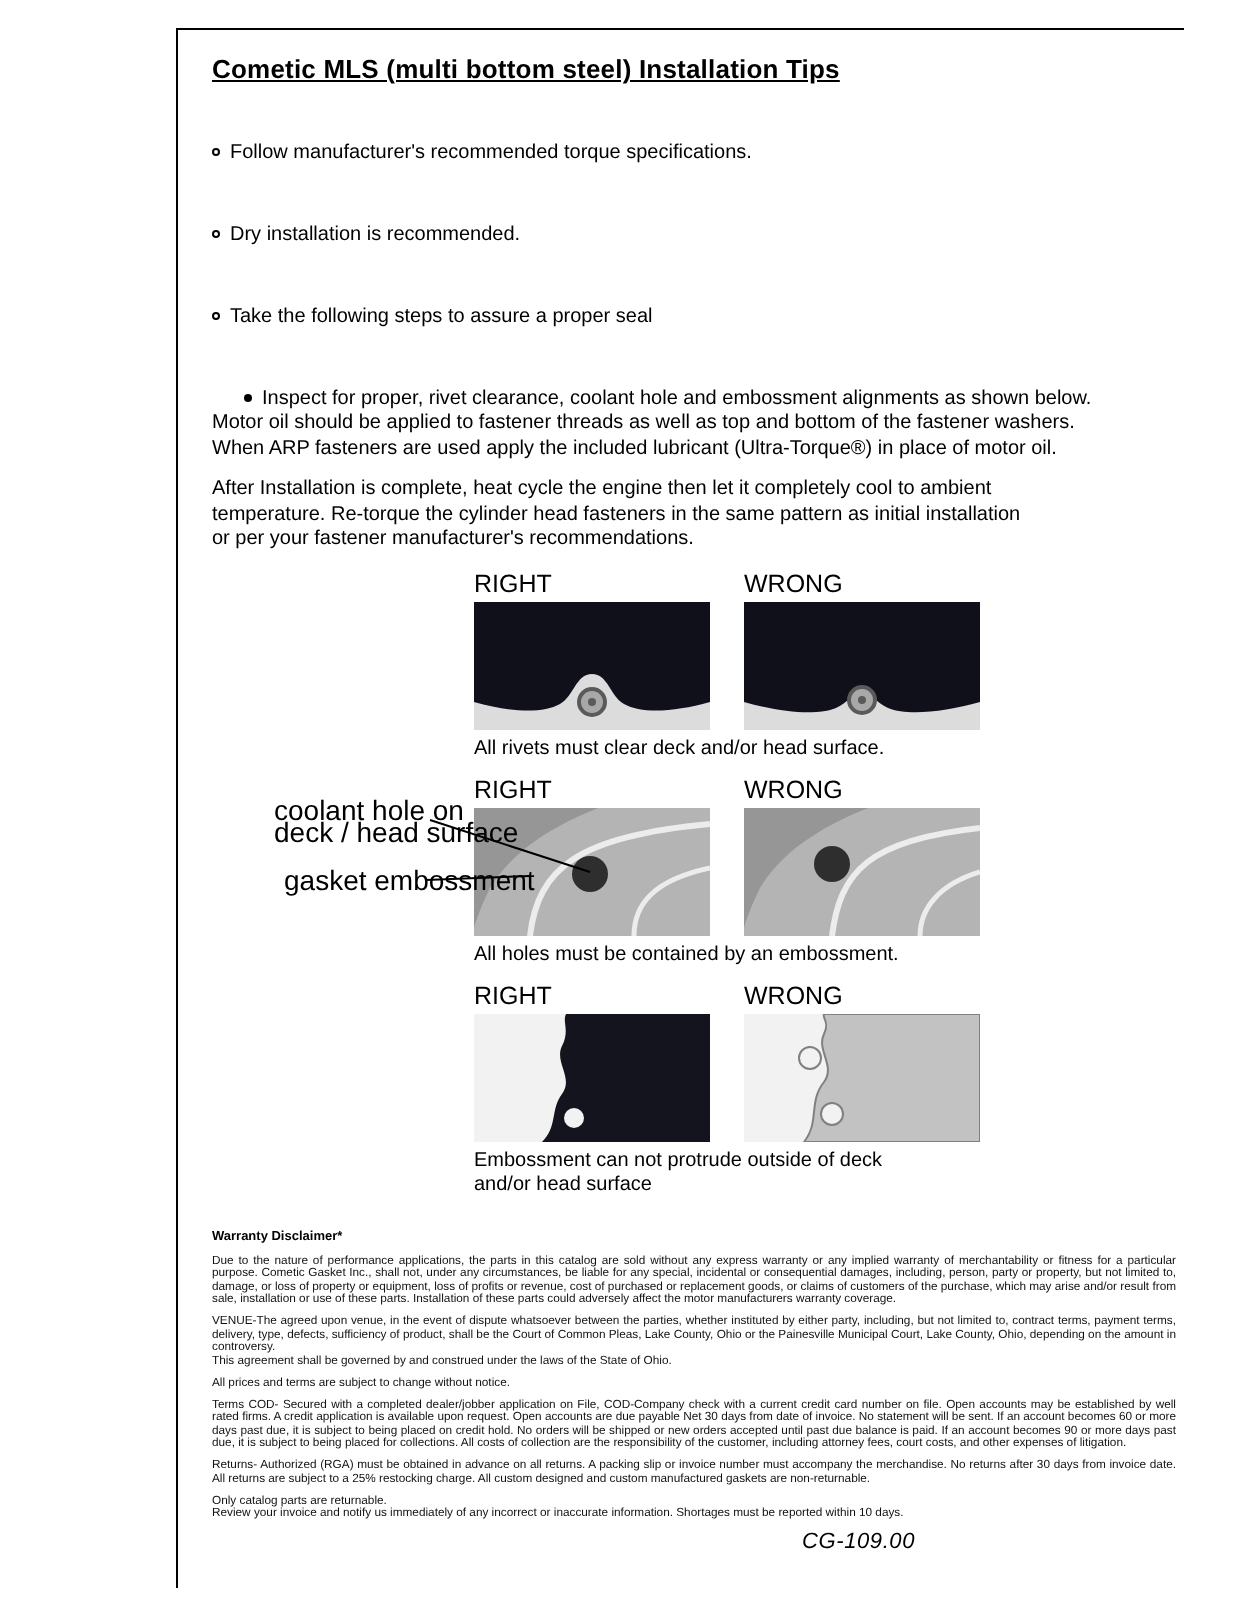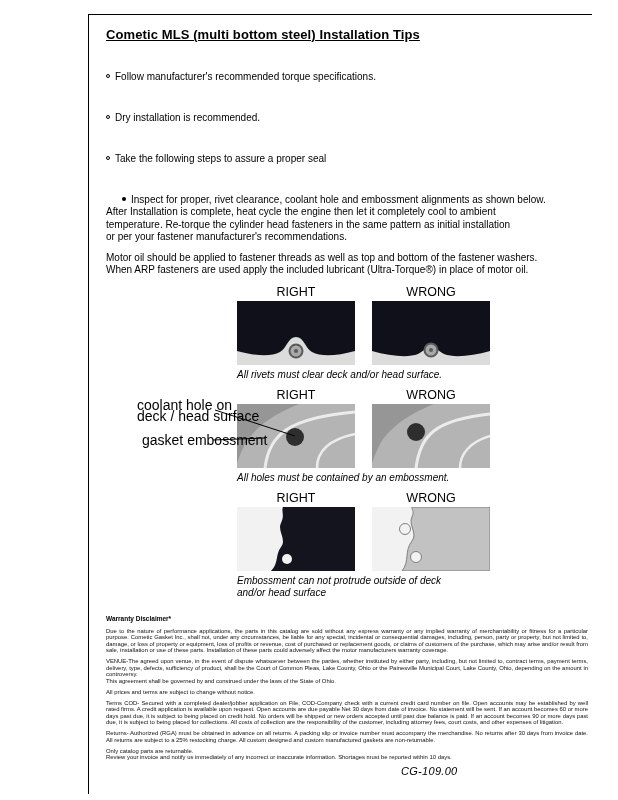--- a/index.html
+++ b/index.html
@@ -35,24 +35,24 @@
     flex:none; width:4px; height:4px; background:#000; border-radius:50%;
     margin:4px 5px 0 0;
   }
 
   .diesel-heading { font-size:11.5px; font-weight:bold; margin:13px 0 8px; }
   .para { font-size:10px; line-height:12.5px; margin-bottom:8px; }
   .para.last { margin-bottom:11px; }
 
   .diagram-block { margin-left:131px; width:253px; margin-bottom:7px; }
   .pair-headers { display:flex; gap:17px; margin-bottom:2px; }
-  .dh { width:118px; text-align:center; font-size:12.5px; }
+  .dh { width:118px; text-align:left; font-size:12.5px; }
   .pair-images { display:flex; gap:17px; }
   svg.diag { width:118px; height:64px; display:block; }
-  .caption { font-size:10px; line-height:12px; margin-top:4px;font-style:italic; }
+  .caption { font-size:10px; line-height:12px; margin-top:4px; }
 
   .row2 { position:relative; }
   .side-label {
     position:absolute; font-size:14px; line-height:11.5px; text-align:left;
     white-space:nowrap;
   }
   .label-coolant { left:-100px; top:12px; }
   .label-embossment { left:-122px; top:47px;margin-left:27px; }
   .connector-svg { position:absolute; left:-122px; top:0; width:190px; height:80px; }
 
@@ -90,27 +90,27 @@
         <span>Take the following steps to assure a proper seal</span>
       </div>
       <div class="tip-row sub">
         <span class="bullet-filled"></span>
         <span>Inspect for proper, rivet clearance, coolant hole and embossment alignments as shown below.</span>
       </div>
     </div>
 
 
     <div class="para">
+      <div>Motor oil should be applied to fastener threads as well as top and bottom of the fastener washers.</div>
+      <div>When ARP fasteners are used apply the included lubricant (Ultra-Torque®) in place of motor oil.</div>
+    </div>
+    <div class="para">
       <div>After Installation is complete, heat cycle the engine then let it completely cool to ambient</div>
       <div>temperature. Re-torque the cylinder head fasteners in the same pattern as initial installation</div>
       <div>or per your fastener manufacturer's recommendations.</div>
-    </div>
-    <div class="para">
-      <div>Motor oil should be applied to fastener threads as well as top and bottom of the fastener washers.</div>
-      <div>When ARP fasteners are used apply the included lubricant (Ultra-Torque®) in place of motor oil.</div>
     </div>
 
     <div class="diagram-block">
       <div class="pair-headers">
         <span class="dh">RIGHT</span>
         <span class="dh">WRONG</span>
       </div>
       <div class="pair-images">
         <svg class="diag" viewBox="0 0 118 64">
           <rect width="118" height="64" fill="#10101a"></rect>

